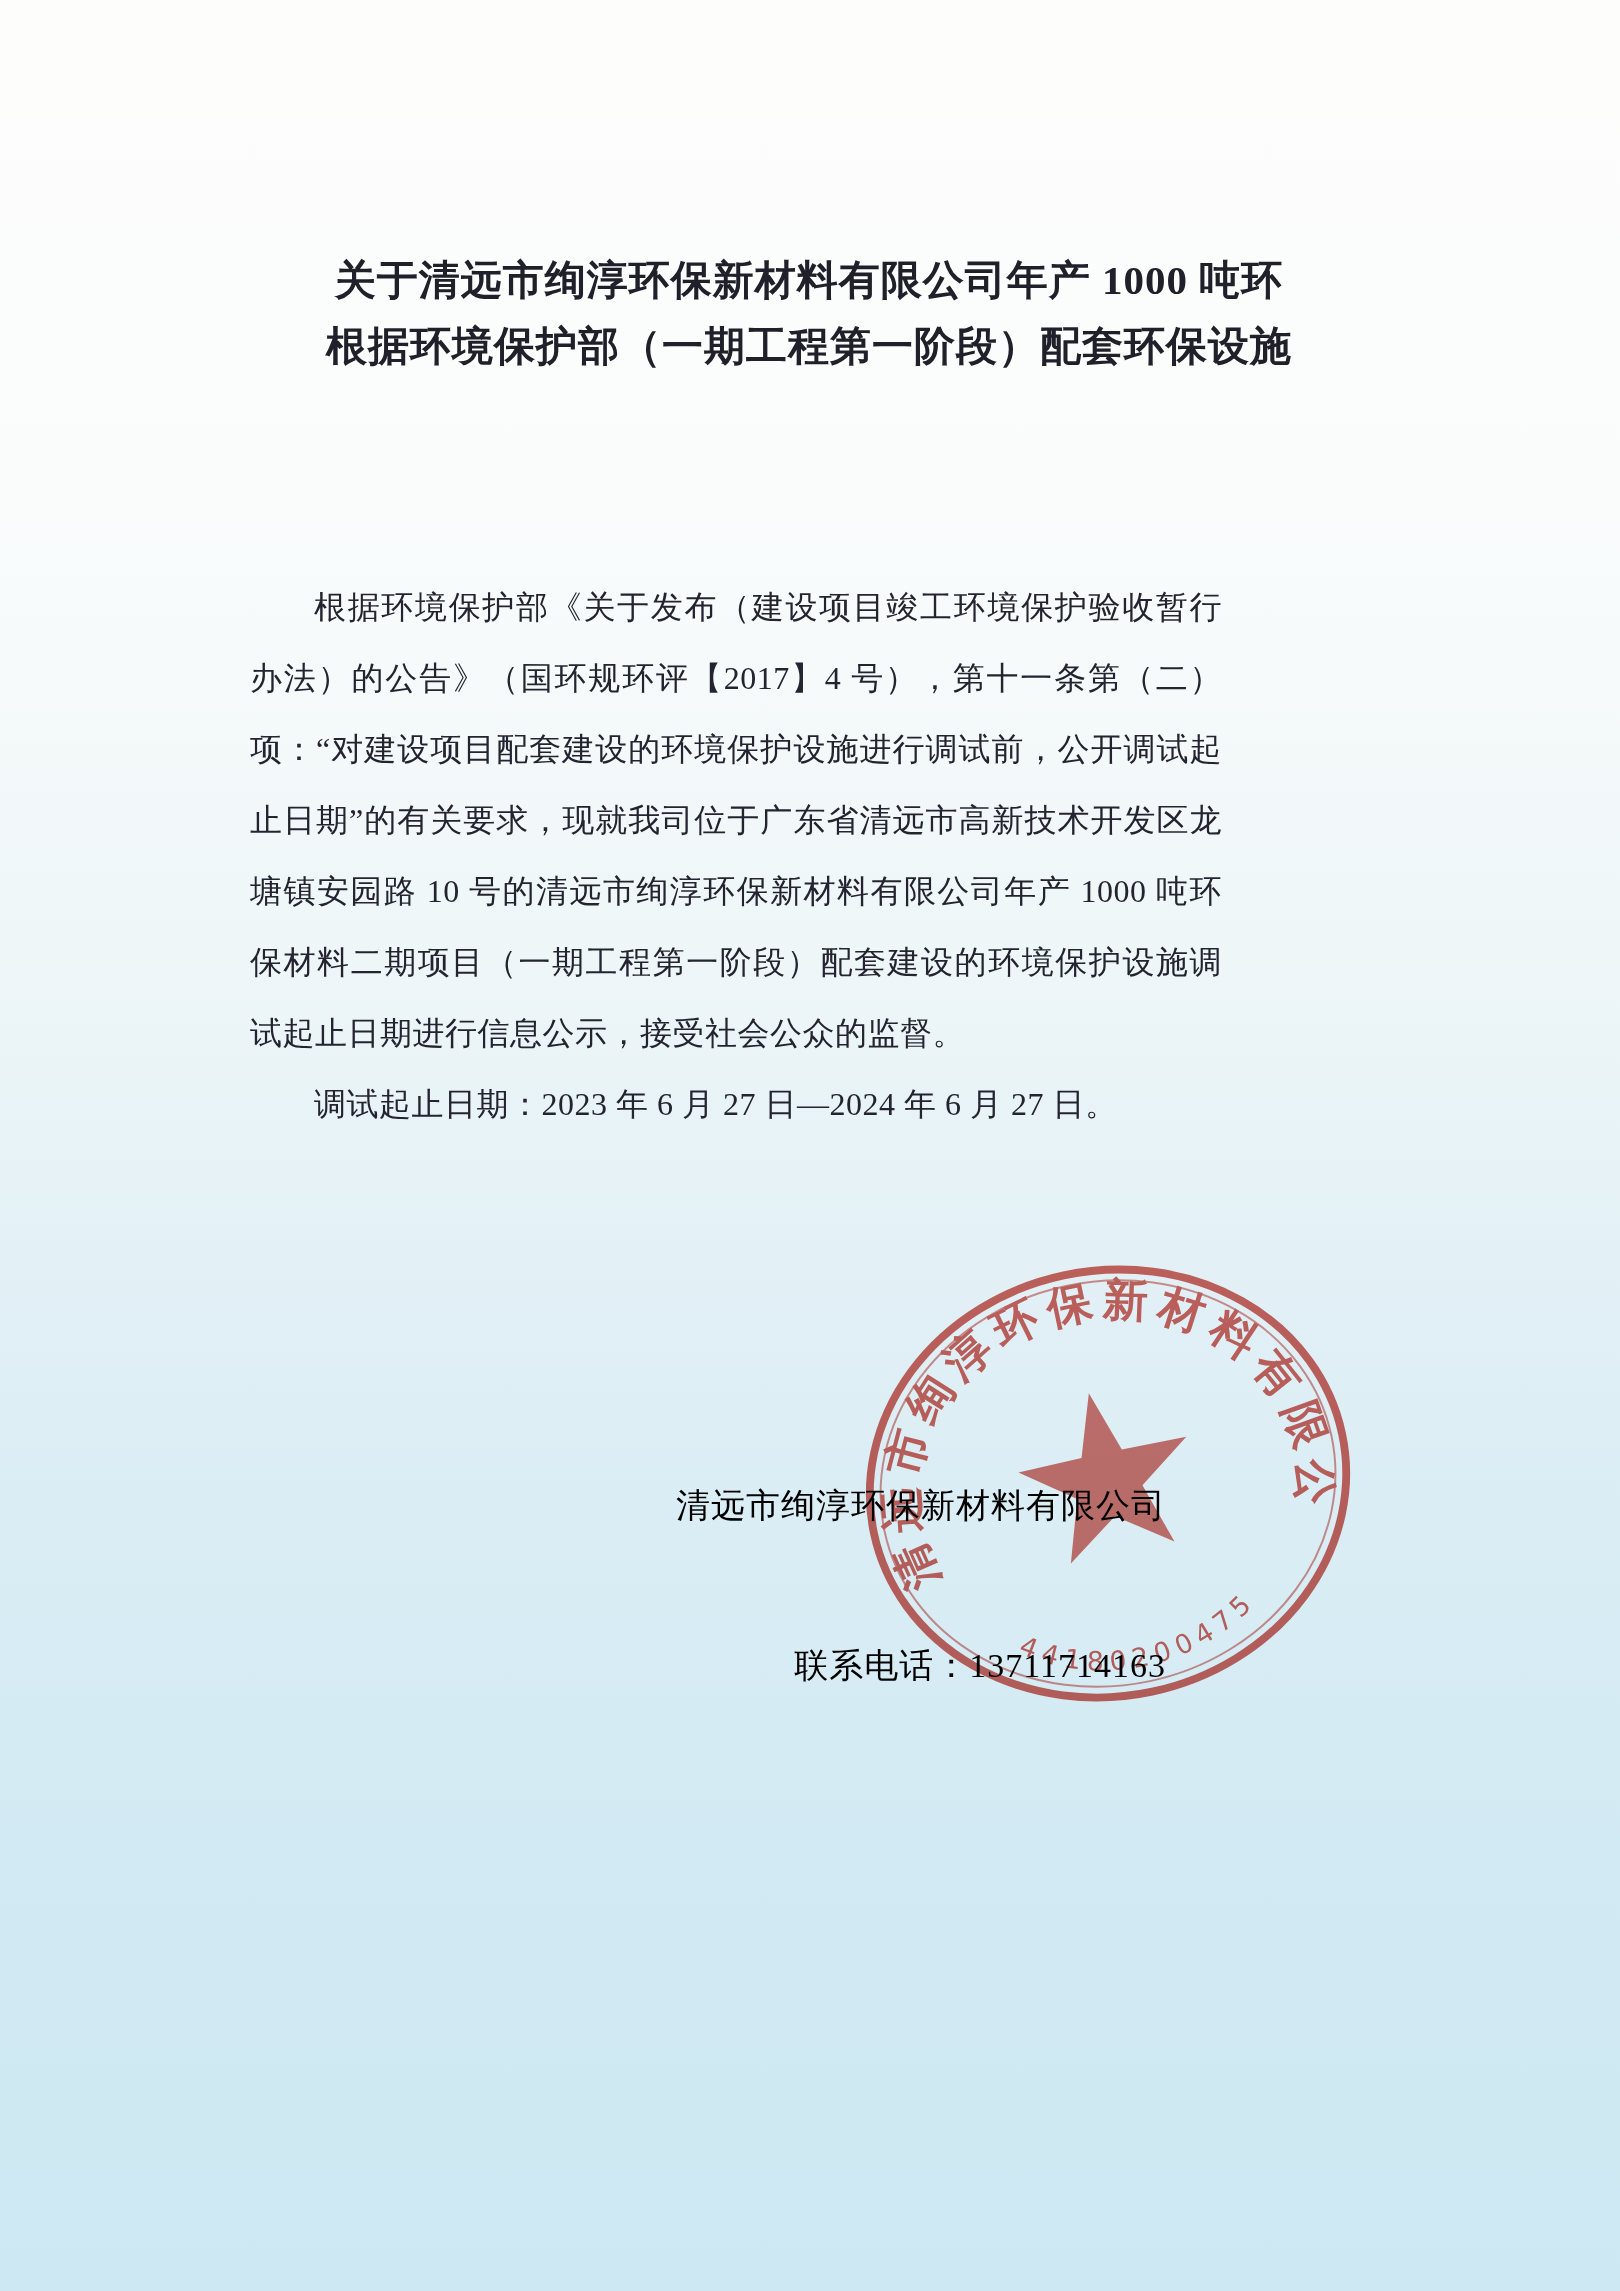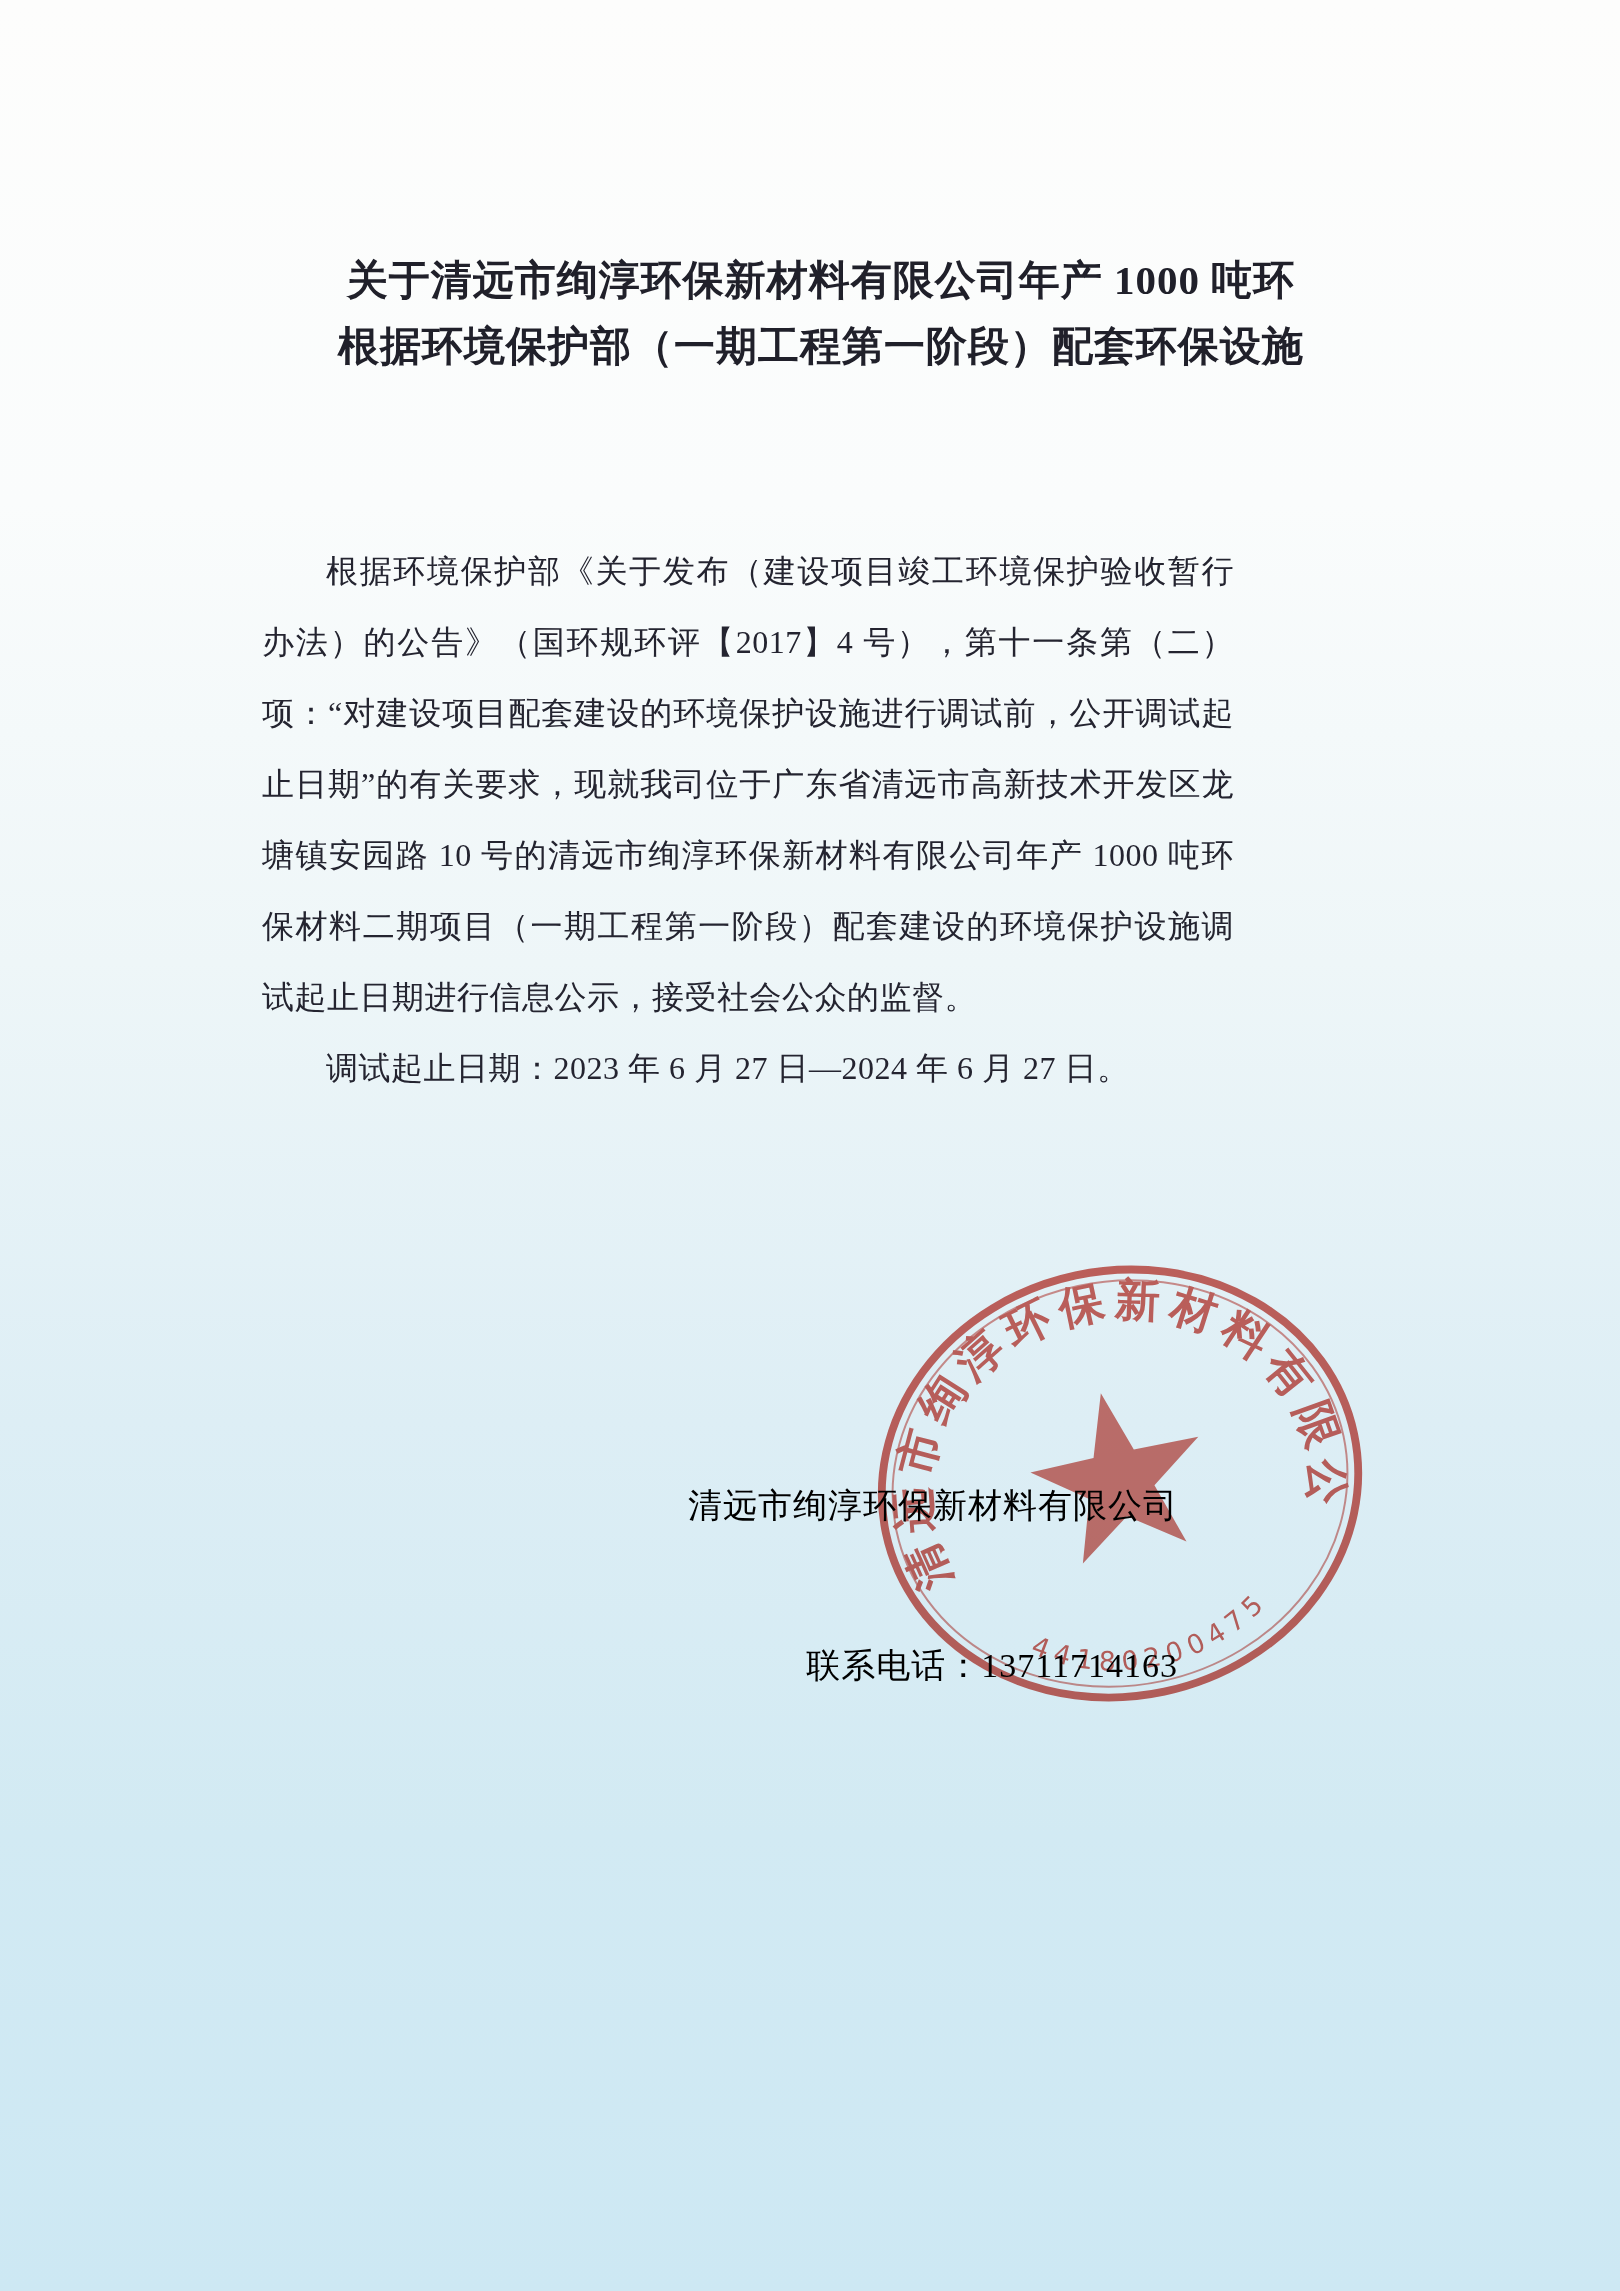--- a/index.html
+++ b/index.html
@@ -16,21 +16,20 @@
       #fdfdfc 0%,
       #fafcfc 22%,
       #eef6f8 42%,
       #ddeef5 62%,
       #d2eaf3 80%,
       #cde8f3 100%);
   }
   .page {
     position: absolute;
     inset: 0;
-    margin-left: 12px;
   }
   .doc-title {
     position: absolute;
     top: 247px;
     left: 167px;
     width: 1284px;
     text-align: center;
     font-size: 41px;
     font-weight: bold;
     color: #20202a;
@@ -85,21 +84,21 @@
 </head>
 <body>
 
 <div class="page">
 
   <div class="doc-title">
     <div>关于清远市绚淳环保新材料有限公司年产 1000 吨环</div>
     <div>根据环境保护部（一期工程第一阶段）配套环保设施</div>
   </div>
 
-  <div class="body-text" id="para-block" style="top:536px;">
+  <div class="body-text" id="para-block" style="top:572px;">
     <p>根据环境保护部《关于发布（建设项目竣工环境保护验收暂行办法）的公告》（国环规环评【2017】4 号），第十一条第（二）项：“对建设项目配套建设的环境保护设施进行调试前，公开调试起止日期”的有关要求，现就我司位于广东省清远市高新技术开发区龙塘镇安园路 10 号的清远市绚淳环保新材料有限公司年产 1000 吨环保材料二期项目（一期工程第一阶段）配套建设的环境保护设施调试起止日期进行信息公示，接受社会公众的监督。</p>
     <p>调试起止日期：2023 年 6 月 27 日—2024 年 6 月 27 日。</p>
   </div>
 
   <div class="sig-company">清远市绚淳环保新材料有限公司</div>
   <div class="sig-phone">联系电话：13711714163</div>
 
   <svg class="seal" viewBox="0 0 524 466" aria-hidden="true">
     <defs>
       <path id="seal-top-arc" d="M 75 292 A 196 176 0 1 1 447 292" fill="none"></path>

